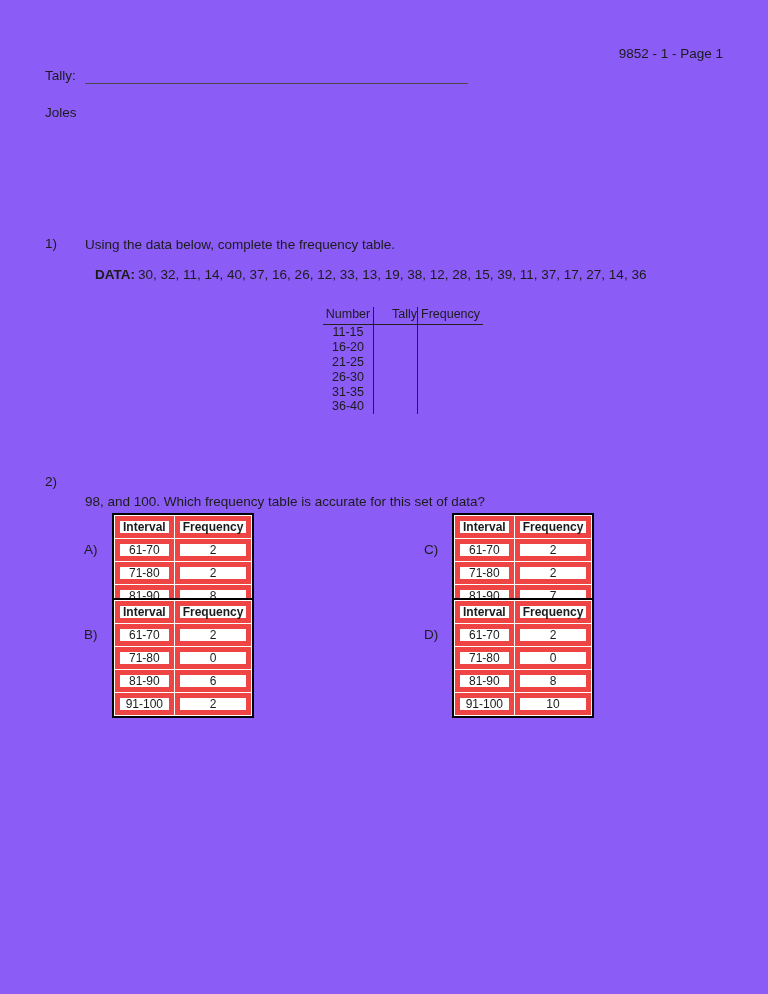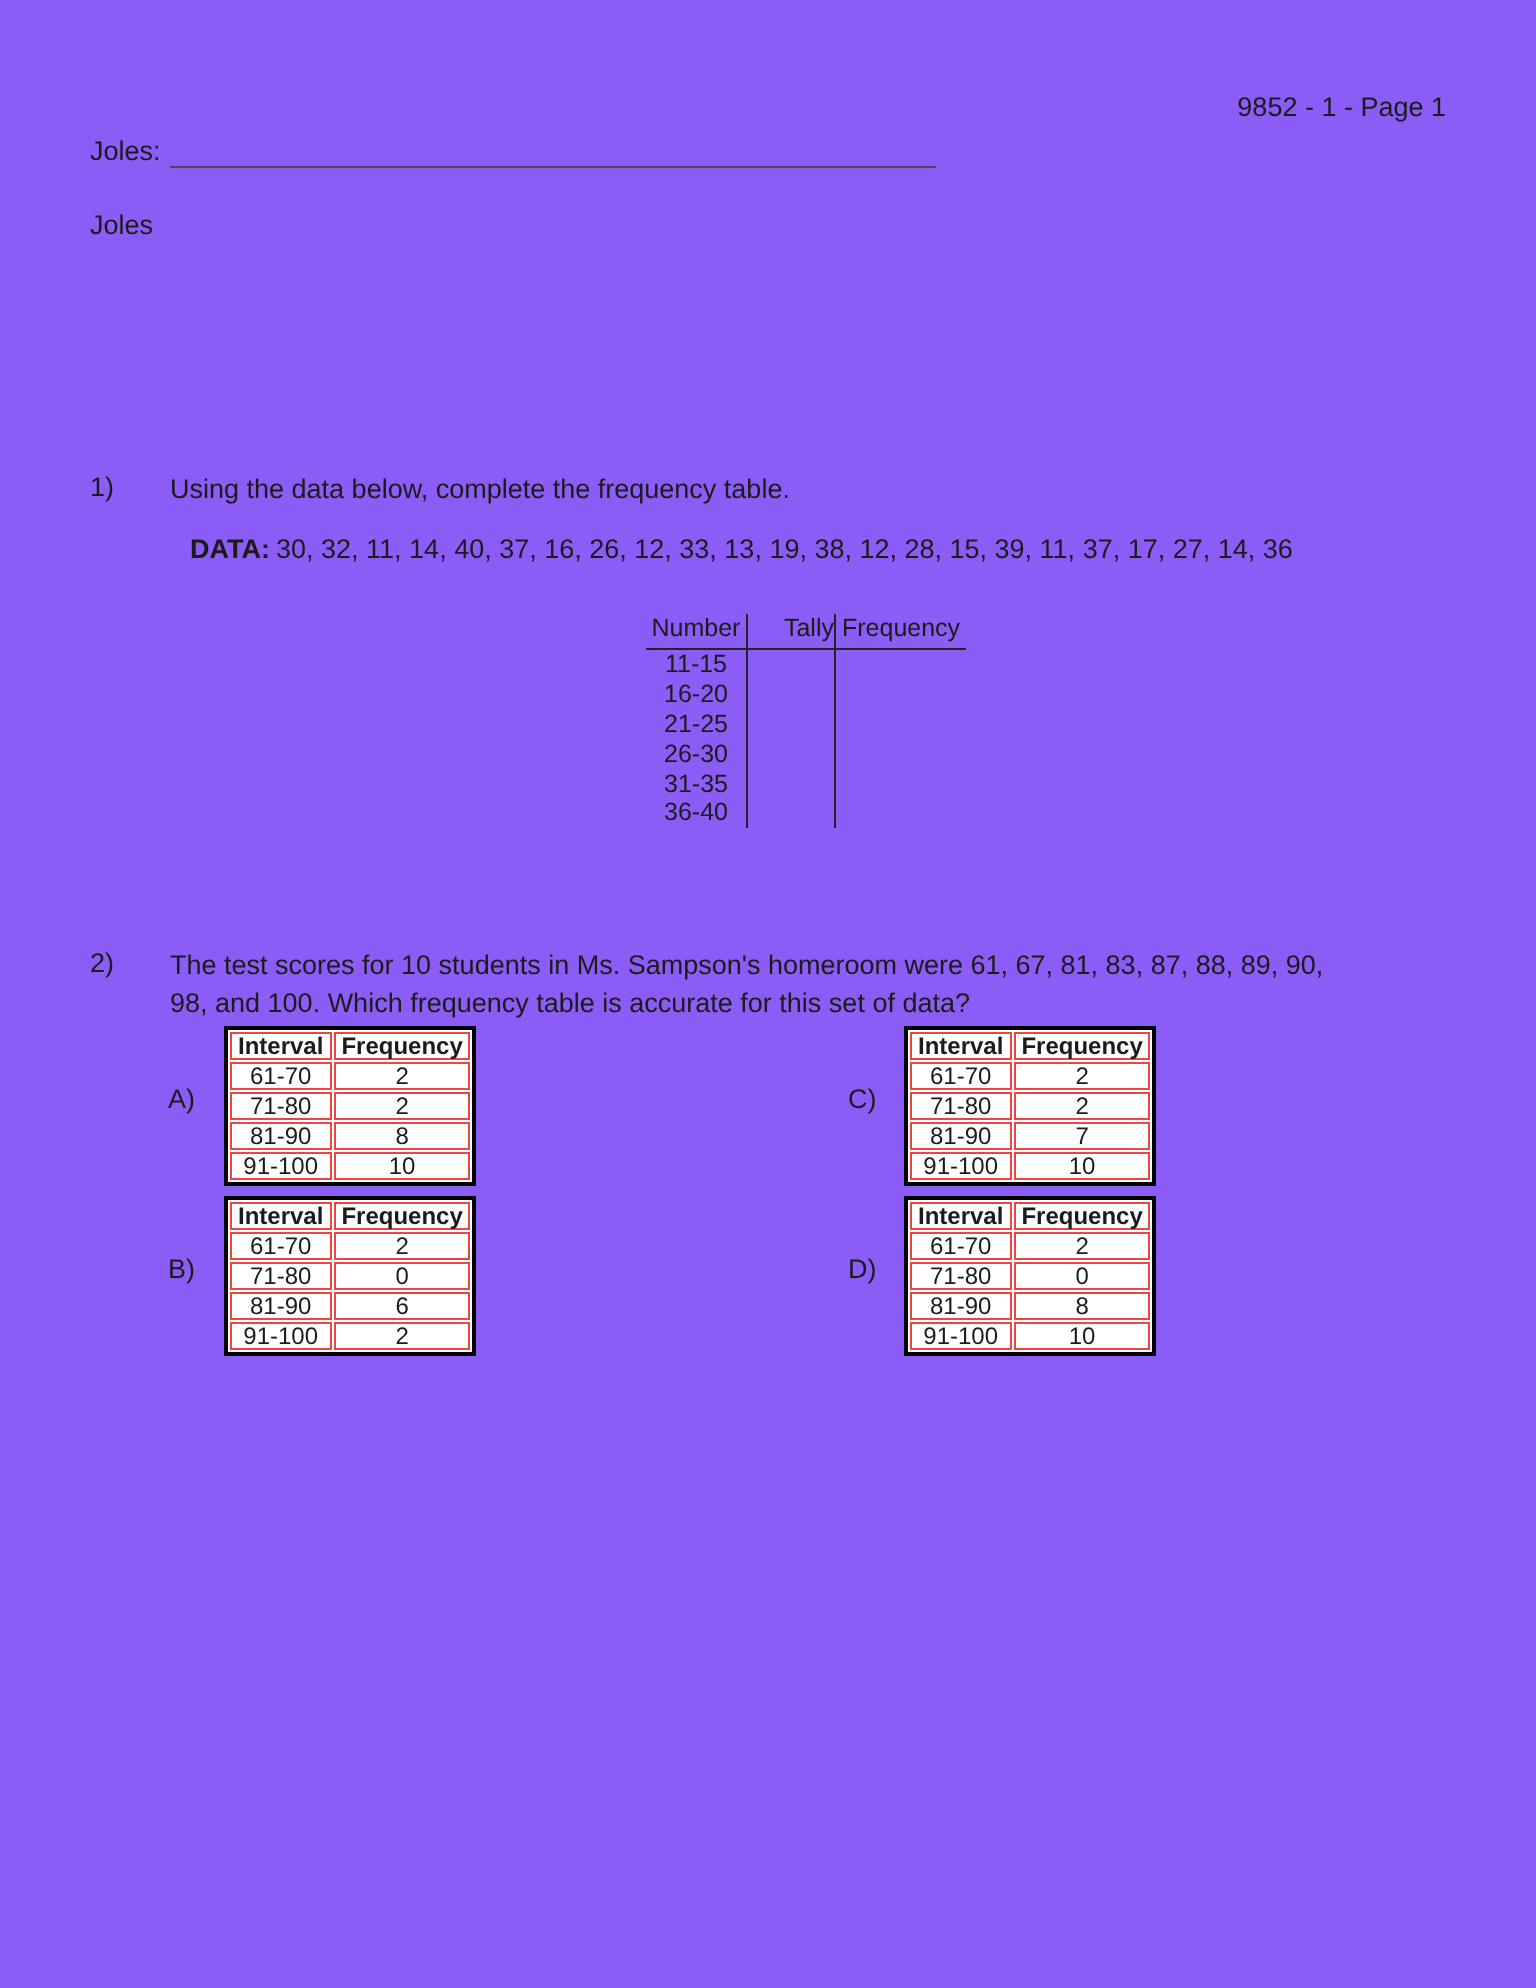--- a/index.html
+++ b/index.html
@@ -104,39 +104,39 @@
   .choice-table {
     position: absolute;
     left: 28px;
     top: 0;
     border-collapse: separate;
     border-spacing: 1px;
     border: 2px solid #000;
     background: #fff;
   }
   .choice-table th, .choice-table td {
-    border: 1px solid #ef4444;
+    border: 5px solid #ef4444;
     font-size: 12px;
     text-align: center;
     height: 12px;
     line-height: 12px;
     padding: 0;
   }
   .choice-table th { font-weight: bold; padding: 0 3px; }
   .col-interval { width: 48px; }
   .col-freq { width: 64px; }
 </style>
 </head>
 <body>
 
 <div class="page">
 
   <div class="abs doc-header">9852 - 1 - Page 1</div>
 
-  <div class="abs name-label">Joles:</div>
+  <div class="abs name-label">Tally:</div>
   <div class="abs name-underline"></div>
 
   <div class="abs doc-title">
     <div>Joles</div>
   </div>
 
   <div class="abs q-number q1-number">1)</div>
   <div class="abs q-text q1-prompt">Using the data below, complete the frequency table.</div>
   <div class="abs q1-data">
     <span class="data-label">DATA:</span><span class="data-values">30, 32, 11, 14, 40, 37, 16, 26, 12, 33, 13, 19, 38, 12, 28, 15, 39, 11, 37, 17, 27, 14, 36</span>
@@ -154,21 +154,20 @@
       <div class="q1t-row">21-25</div>
       <div class="q1t-row">26-30</div>
       <div class="q1t-row">31-35</div>
       <div class="q1t-row">36-40</div>
     </div>
     <div class="q1t-vline q1t-vline1"></div>
     <div class="q1t-vline q1t-vline2"></div>
   </div>
 
   <div class="abs q-number q2-number">2)</div>
-  <div class="abs q-text q2-line1">The test scores for 10 students in Ms. Sampson's homeroom were 61, 67, 81, 83, 87, 88, 89, 90,</div>
   <div class="abs q-text q2-line2">98, and 100. Which frequency table is accurate for this set of data?</div>
 
   <div class="choice choice-a">
     <span class="choice-label">A)</span>
     <table class="choice-table">
       <tbody>
           <tr>
         <th class="col-interval">Interval</th>
         <th class="col-freq">Frequency</th>
       </tr>

